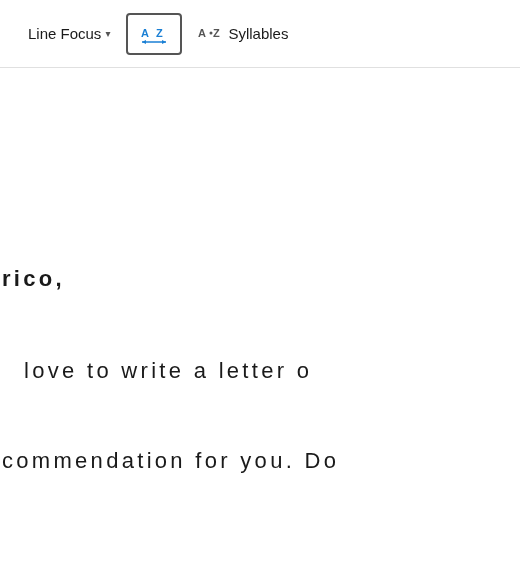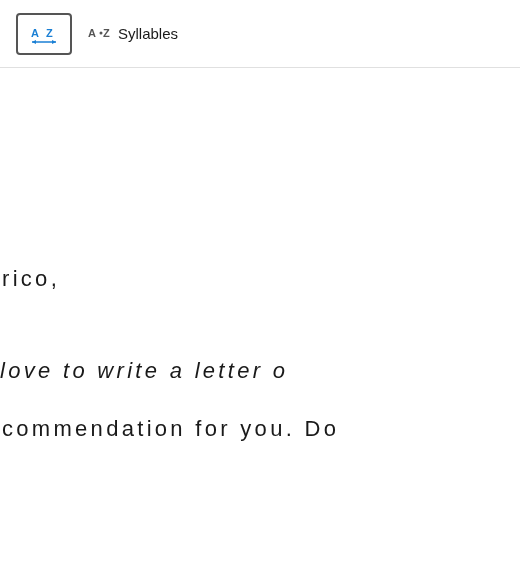--- a/index.html
+++ b/index.html
@@ -97,29 +97,30 @@
       font-size: 22px;
       color: #1a1a1a;
       letter-spacing: 0.15em;
       padding: 0 0 0 0;
       line-height: 1.0;
     }
 
     .text-line-1 {
       margin-top: 180px;
       padding-left: 2px;
+      font-weight: bold;
     }
 
     .text-line-2 {
       margin-top: 70px;
-      font-style: italic;
+      padding-left: 24px;
     }
 
     .text-line-3 {
-      margin-top: 36px;
+      margin-top: 68px;
       padding-left: 2px;
     }
 
     
     .cursor {
       position: absolute;
       top: 76px;
       left: 295px;
       width: 18px;
       height: 24px;
@@ -129,20 +130,24 @@
     .cursor svg {
       width: 18px;
       height: 24px;
     }
   </style>
 </head>
 <body>
 
 <div class="toolbar">
 
+  <button class="toolbar-item line-focus-item">
+    <span>Line Focus</span>
+    <span class="chevron-icon">▾</span>
+  </button>
 
   <button class="toolbar-item active">
     <span class="az-icon">
       <svg viewBox="0 0 28 22" xmlns="http://www.w3.org/2000/svg">
 
         <text x="1" y="14" font-family="Arial" font-weight="bold" font-size="11" fill="#1a7fd4">A</text>
         <text x="16" y="14" font-family="Arial" font-weight="bold" font-size="11" fill="#1a7fd4">Z</text>
 
         <line x1="2" y1="19" x2="26" y2="19" stroke="#1a7fd4" stroke-width="1.5"></line>
         <polygon points="2,19 6,17 6,21" fill="#1a7fd4"></polygon>

